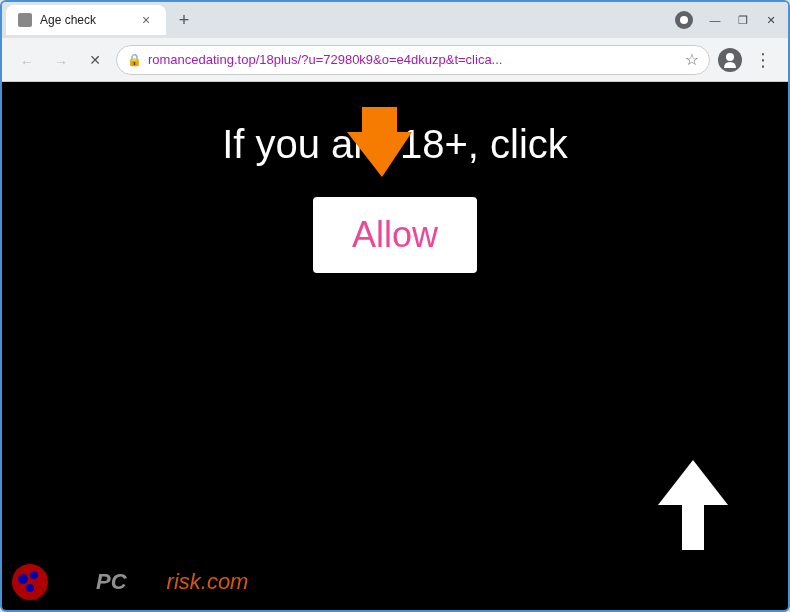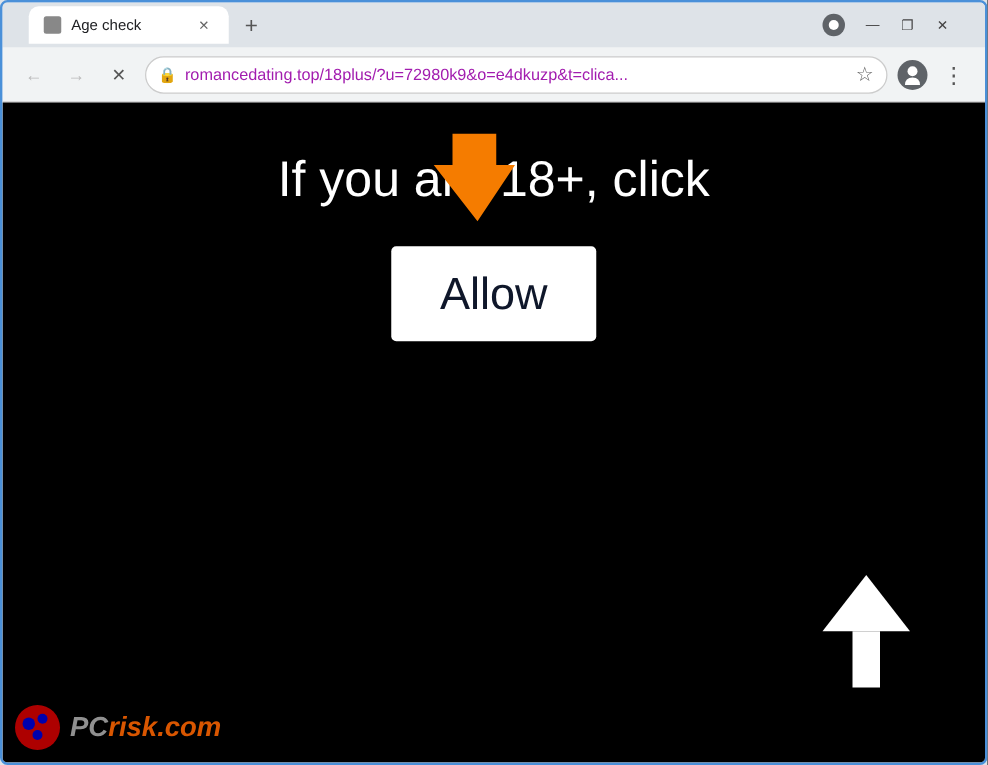--- a/index.html
+++ b/index.html
@@ -21,21 +21,21 @@
       display: flex;
       flex-direction: column;
       background: #f1f3f4;
     }
 
     .title-bar {
       height: 36px;
       background: #dee3e8;
       display: flex;
       align-items: center;
-      padding: 0 21px;
+      padding: 0 4px;
       gap: 4px;
     }
 
     .tab {
       display: flex;
       align-items: center;
       background: #ffffff;
       border-radius: 8px 8px 0 0;
       padding: 6px 12px;
       font-size: 12px;
@@ -209,21 +209,21 @@
       top: 115px;
       left: 50%;
       transform: translateX(-50%);
       width: 164px;
       height: 76px;
       background: #ffffff;
       border: none;
       border-radius: 4px;
       font-size: 36px;
       font-weight: 400;
-      color: #0f172a;
+      color: #ec4899;
       cursor: pointer;
       display: flex;
       align-items: center;
       justify-content: center;
     }
 
     
     .white-arrow {
       position: absolute;
       bottom: 60px;
@@ -267,20 +267,21 @@
 
     .watermark-text {
       font-size: 22px;
       font-weight: bold;
       color: #aaa;
       font-style: italic;
     }
 
     .watermark-text span {
       color: #ff6600;
+      margin-left: 40px;
     }
 
     
     .orange-arrow-svg {
       position: absolute;
       top: 15px;
       left: 330px;
       width: 100px;
       height: 90px;
       pointer-events: none;
@@ -355,18 +356,18 @@
 
     <div class="watermark">
 
       <svg class="watermark-logo" viewBox="0 0 40 40">
         <circle cx="20" cy="20" r="18" fill="#cc0000"></circle>
         <circle cx="13" cy="17" r="5" fill="#0000cc"></circle>
         <circle cx="24" cy="13" r="4" fill="#0000cc"></circle>
         <circle cx="20" cy="26" r="4" fill="#0000cc"></circle>
       </svg>
       <span class="watermark-text">
-        <span style="color:#aaa; font-style:italic; font-size:22px; font-family:Arial;">PC</span><span style="color:#ff6600;font-style:italic;font-size:22px;font-family:Arial;font-weight:bold;">risk.com</span>
+        <span style="color:#aaa; font-style:italic; font-size:22px; font-family:Arial;">PC</span><span style="color:#ff6600;font-style:italic;font-size:22px;font-family:Arial;font-weight:normal;">risk.com</span>
       </span>
     </div>
 
   </div>
 </div>
 
 </body></html>

